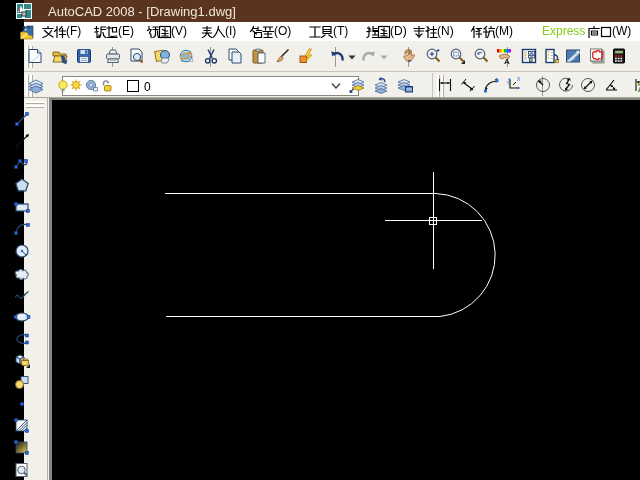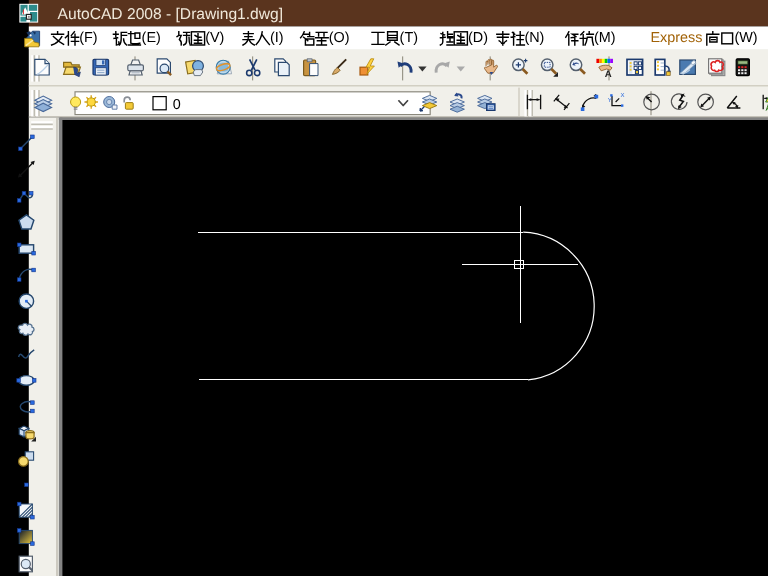--- a/index.html
+++ b/index.html
@@ -121,21 +121,21 @@
       <g fill="none" stroke="#000" stroke-width="1.18" stroke-linecap="square">
         <path d="M3.5 0.5L1 3M3 3v8.5M0.5 6h5M8 0.5v2M6 2.5h5.5M6.5 5h4M6.5 5c-0.5 3-1 5-2 6.5M10.5 5c0 3 0.5 5 1 6.5"></path>
       </g>
     </svg>
     <span style="position:absolute;left:483px;top:24px;font-size:12px;color:#000;font-family:'Liberation Sans',sans-serif">(M)</span>
 <svg width="12" height="12" viewBox="0 0 12 12" style="position:absolute;left:632px;top:26px;overflow:visible">
       <g fill="none" stroke="#000" stroke-width="1.18" stroke-linecap="square">
         <path d="M2 1.5h8M6 0.5v3M3 3.5L1 5.5M9 3.5l2 2M1.5 7h9M3 9.5h6M6 7v4.5"></path>
       </g>
     </svg>
-<span class="abs" style="left:518px;top:24px;font-size:12px;color:#a16207">Express</span>
+<span class="abs" style="left:518px;top:24px;font-size:12px;color:#84cc16">Express</span>
 <svg width="12" height="12" viewBox="0 0 12 12" style="position:absolute;left:576px;top:26px;overflow:visible">
       <g fill="none" stroke="#000" stroke-width="1.18" stroke-linecap="square">
         <path d="M6 0.5v2M1 2.5h10M1 2.5v9M3.5 5h6M3.5 5v4h6V5M5 7h3"></path>
       </g>
     </svg>
     <svg width="12" height="12" viewBox="0 0 12 12" style="position:absolute;left:588px;top:26px;overflow:visible">
       <g fill="none" stroke="#000" stroke-width="1.18" stroke-linecap="square">
         <rect x="1.5" y="1.5" width="9" height="9" fill="none"></rect>
       </g>
     </svg>

